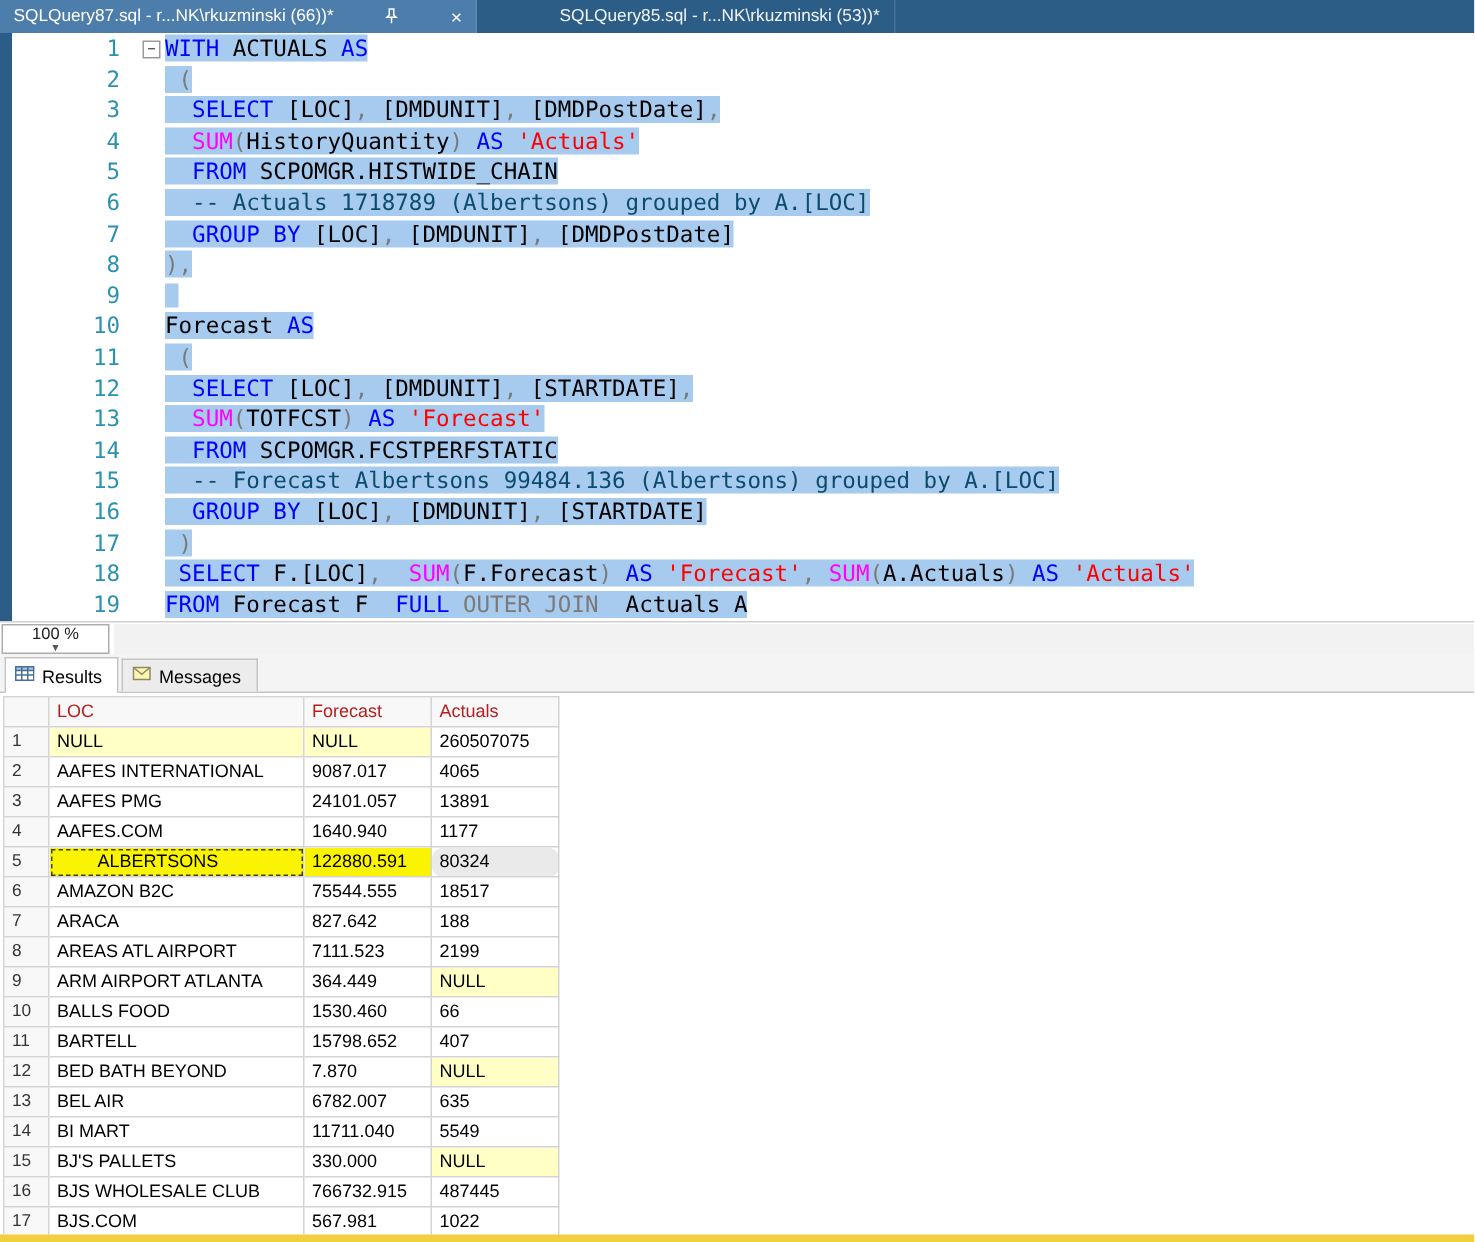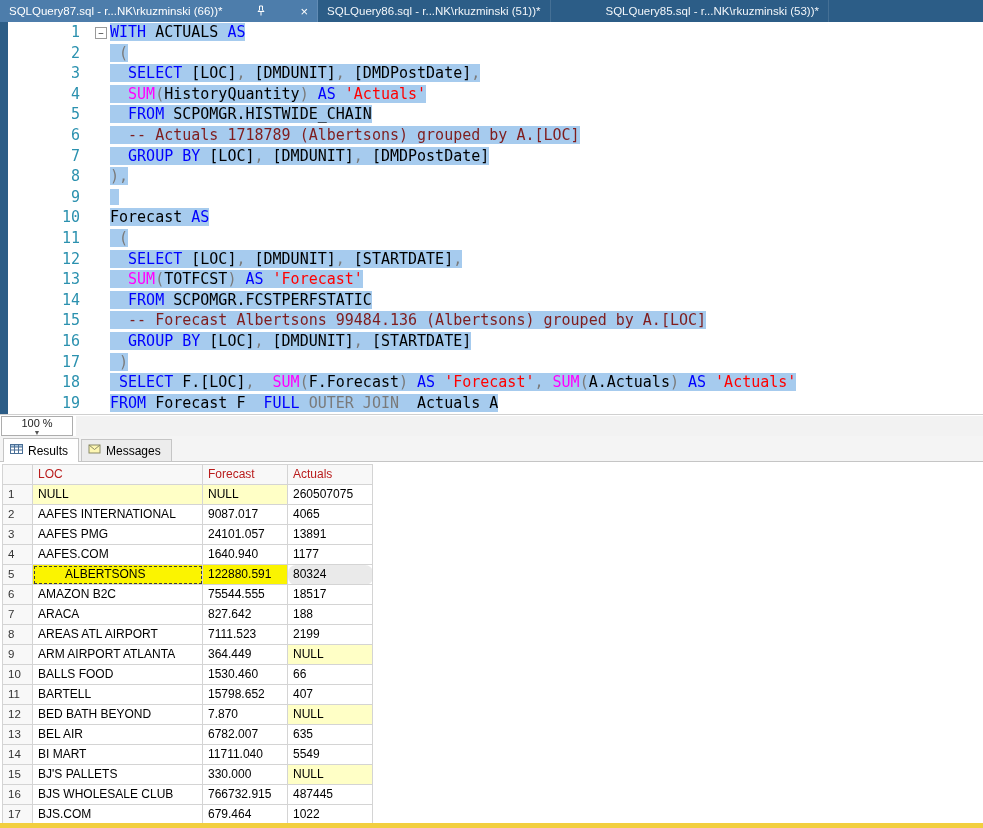--- a/index.html
+++ b/index.html
@@ -23,21 +23,21 @@
   .outline-margin { width:18px; position:relative; }
   .collapse-box { position:absolute; left:3px; top:5px; width:12px; height:12px; border:1px solid #9a9a9a; background:#ffffff; font:9px/10px "DejaVu Sans Mono","Liberation Mono",monospace; text-align:center; color:#333333; }
   .code { flex:1; font:15px/20.6px "DejaVu Sans Mono","Liberation Mono",monospace; white-space:pre; overflow:hidden; color:#000; }
   .code-line { height:20.6px; }
   .sel { background:#a6cbee; }
   .sel-empty { display:inline-block; width:9px; height:16px; margin-top:2px; }
   .tok.k { color:#0000ff; }
   .tok.i { color:#000000; }
   .tok.f { color:#ff00ff; }
   .tok.s { color:#ff0000; }
-  .tok.c { color:#7f1d1d; }
+  .tok.c { color:#0c4a6e; }
   .tok.o { color:#7a7a7a; }
 
   
   .zoombar { position:absolute; top:414px; left:0; width:983px; height:22px; border-top:1px solid #d0d0d0; display:flex; align-items:center; background:#ffffff; }
   .zoom-select { width:72px; height:20px; margin-left:1px; border:1px solid #adadad; background:#ffffff; display:flex; align-items:center; justify-content:space-between; padding:0 5px; font-size:11px; color:#222222;flex-direction:column; }
   .zoom-arrow { font-size:7px; color:#555555; }
   .hscroll { flex:1; height:20px; background:#f2f2f2; margin-left:3px; }
 
   
   .results-pane { position:absolute; top:436px; left:0; width:983px; height:387px; background:#ffffff; overflow:hidden; }
@@ -63,23 +63,20 @@
 
   <div class="tabbar">
     <div class="doc-tab active">
       <span class="doc-tab-label">SQLQuery87.sql - r...NK\rkuzminski (66))*</span>
       <span class="tab-icon pin">
         <svg width="10" height="12" viewBox="0 0 10 12">
             <path d="M3.5 1 L6.5 1 L6.5 5 L8 6.5 L2 6.5 L3.5 5 Z M5 6.5 L5 10.5" stroke="#ffffff" stroke-width="1" fill="none"></path>
           </svg>
       </span>
       <span class="tab-icon close">×</span>
-    </div>
-    <div class="doc-tab">
-      <span class="doc-tab-label">SQLQuery86.sql - r...NK\rkuzminski (51))*</span>
     </div>
     <div class="doc-tab gap">
       <span class="doc-tab-label">SQLQuery85.sql - r...NK\rkuzminski (53))*</span>
     </div>
   </div>
 
   <div class="editor-wrap">
     <div class="left-strip"></div>
     <div class="gutter">
         <div class="gutter-line">1</div>
@@ -249,21 +246,21 @@
           </tr>
           <tr>
             <td class="rownum">16</td>
             <td class="cell hl-none">BJS WHOLESALE CLUB</td>
             <td class="cell hl-none">766732.915</td>
             <td class="cell hl-none">487445</td>
           </tr>
           <tr>
             <td class="rownum">17</td>
             <td class="cell hl-none">BJS.COM</td>
-            <td class="cell hl-none">679.464</td>
+            <td class="cell hl-none">567.981</td>
             <td class="cell hl-none">1022</td>
           </tr>
         </tbody>
     </table>
   </div>
 
   <div class="bottom-strip"></div>
 </div>
 
 </body></html>

